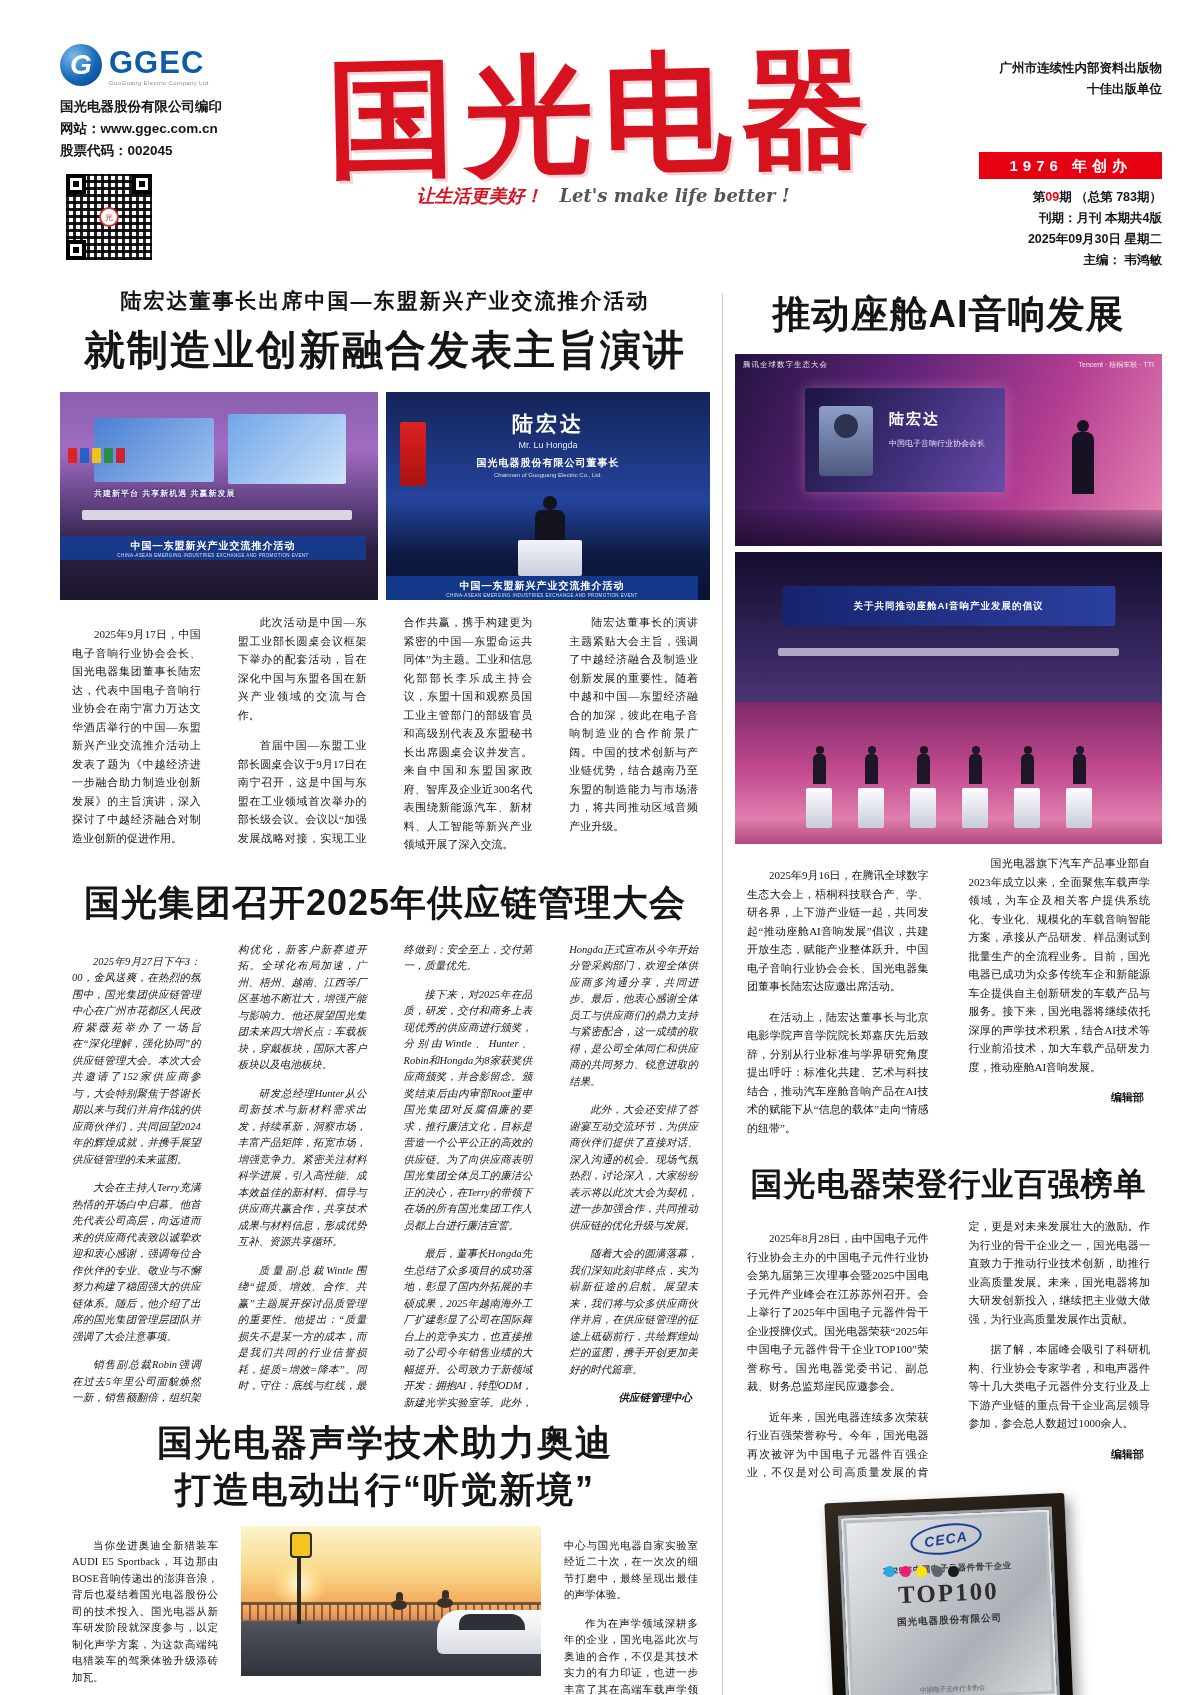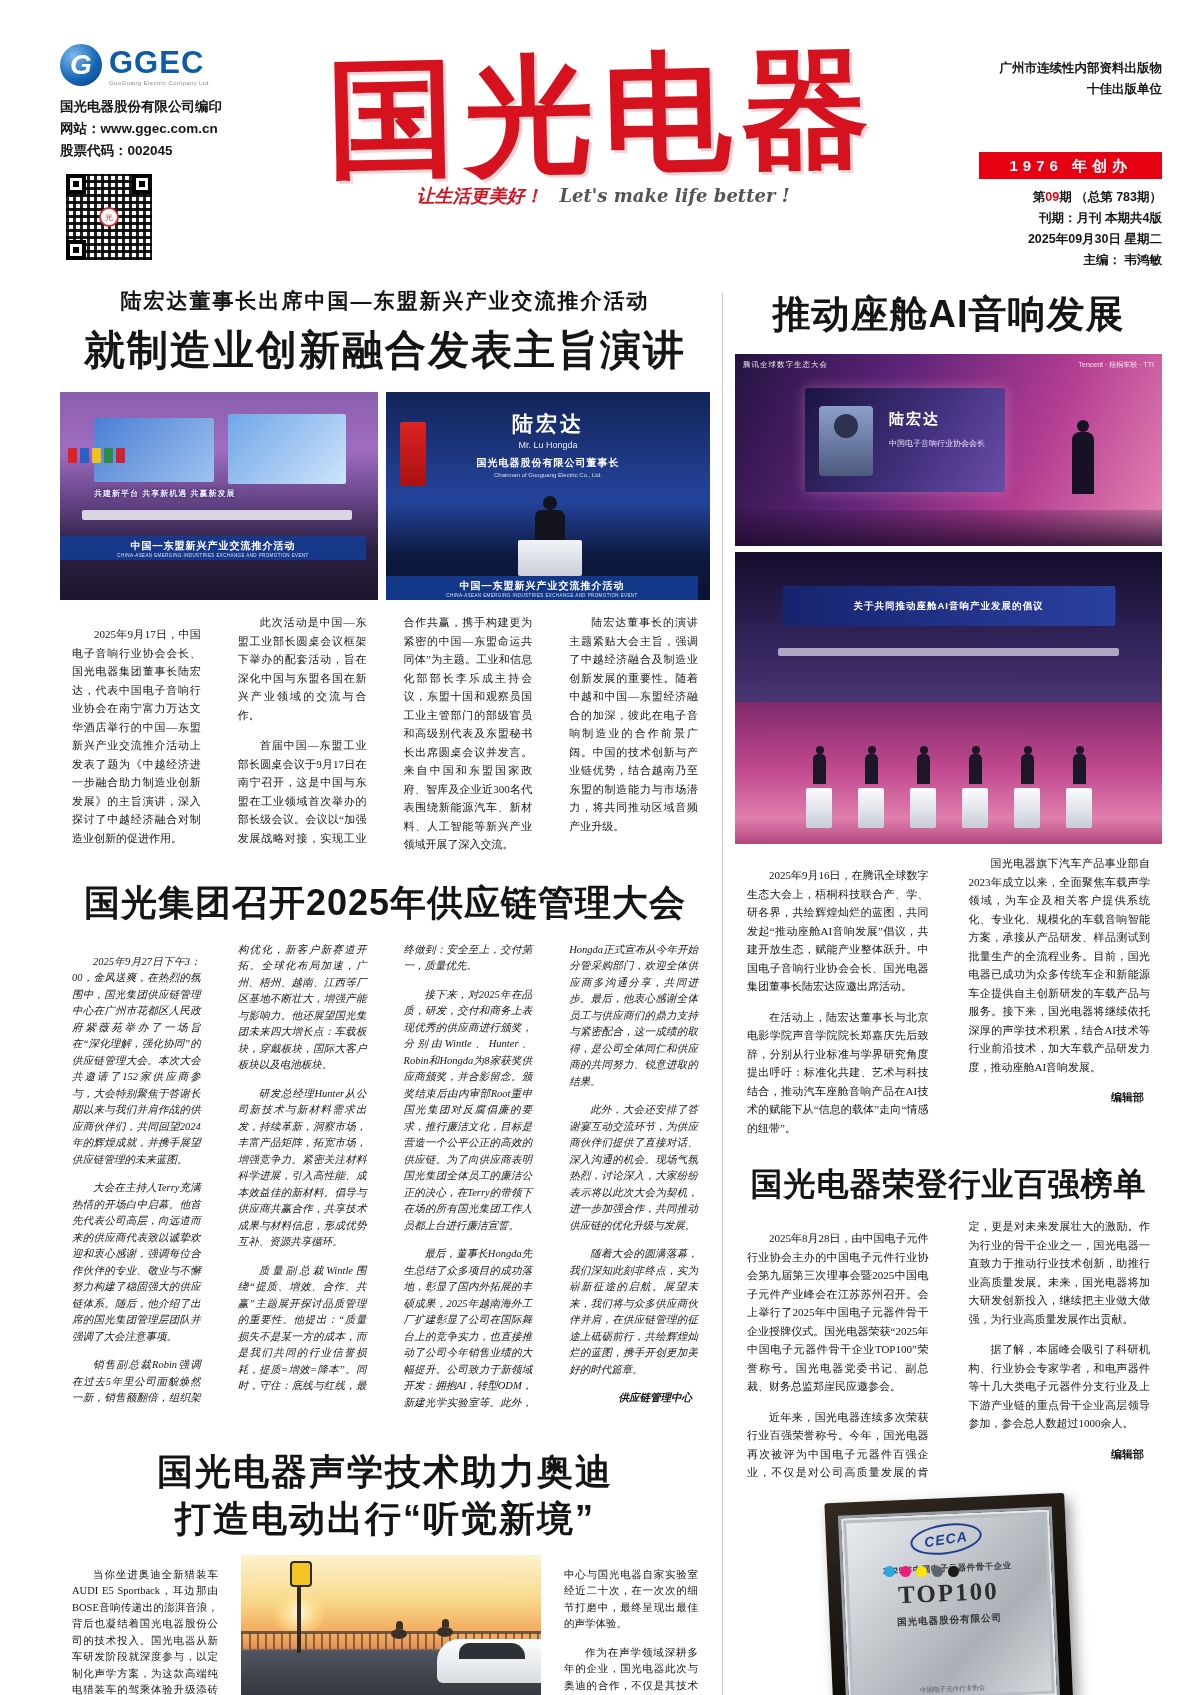--- a/index.html
+++ b/index.html
@@ -41,21 +41,21 @@
   .issue-num{color:#e60012;}
   
   .content{display:flex;padding:16px 38px 0 60px;align-items:stretch;}
   .main-col{width:650px;flex:0 0 auto;}
   .vdiv{width:1px;background:#c9c9c9;margin:6px 12px 0 12px;}
   .side-col{flex:1;min-width:0;}
   
   .kicker{text-align:center;font-size:21px;font-weight:600;letter-spacing:2px;}
   .headline-xl{text-align:center;font-size:41px;font-weight:900;letter-spacing:2px;margin:8px 0 14px;}
   .headline-xxl{text-align:center;font-size:36px;font-weight:900;letter-spacing:1px;margin:24px 0 14px;}
-  .headline-lg{text-align:center;font-size:36px;font-weight:900;letter-spacing:2px;line-height:1.3;margin:38px 0 10px;}
+  .headline-lg{text-align:center;font-size:36px;font-weight:900;letter-spacing:2px;line-height:1.3;margin:9px 0 10px;}
   .side-headline{text-align:center;font-size:38px;font-weight:900;letter-spacing:1px;margin:2px 0 14px;}
   .top100-headline{text-align:center;font-size:32px;font-weight:900;letter-spacing:1px;margin:26px 0 10px;}
   
   .bodytext{font-family:"Liberation Serif",serif;text-align:justify;}
   .bodytext p{margin:12px;text-indent:2em;text-align:justify;}
   .lead-body{column-count:4;column-gap:13px;margin-top:13px;font-size:11px;line-height:18.5px;}
   .supply-body{column-count:4;column-gap:13px;font-size:10.5px;line-height:16.5px;font-style:italic;}
   .side-body{column-count:2;column-gap:16px;font-size:11px;line-height:18.5px;margin-top:10px;}
   .audi-text{font-size:10.5px;line-height:16.5px;}
   .byline{text-align:right !important;font-weight:700;text-indent:0 !important;padding-right:6px;margin-top:2px !important;}
@@ -327,21 +327,21 @@
               <div class="podium"></div>
               <div class="podium"></div>
               <div class="podium"></div>
               <div class="podium"></div>
               <div class="podium"></div>
             </div>
           </div>
         </div>
 
         <div class="bodytext side-body">
-          <p>2025年9月16日，在腾讯全球数字生态大会上，梧桐科技联合产、学、研各界，共绘辉煌灿烂的蓝图，共同发起“推动座舱AI音响发展”倡议，共建开放生态，赋能产业整体跃升。中国电子音响行业协会会长、国光电器集团董事长陆宏达应邀出席活动。</p>
+          <p>2025年9月16日，在腾讯全球数字生态大会上，梧桐科技联合产、学、研各界，上下游产业链一起，共同发起“推动座舱AI音响发展”倡议，共建开放生态，赋能产业整体跃升。中国电子音响行业协会会长、国光电器集团董事长陆宏达应邀出席活动。</p>
           <p>在活动上，陆宏达董事长与北京电影学院声音学院院长郑嘉庆先后致辞，分别从行业标准与学界研究角度提出呼吁：标准化共建、艺术与科技结合，推动汽车座舱音响产品在AI技术的赋能下从“信息的载体”走向“情感的纽带”。</p>
           <p>国光电器旗下汽车产品事业部自2023年成立以来，全面聚焦车载声学领域，为车企及相关客户提供系统化、专业化、规模化的车载音响智能方案，承接从产品研发、样品测试到批量生产的全流程业务。目前，国光电器已成功为众多传统车企和新能源车企提供自主创新研发的车载产品与服务。接下来，国光电器将继续依托深厚的声学技术积累，结合AI技术等行业前沿技术，加大车载产品研发力度，推动座舱AI音响发展。</p>
           <p class="byline">编辑部</p>
         </div>
       </div>
 
       <div>
         <div class="top100-headline">国光电器荣登行业百强榜单</div>
         <div class="bodytext side-body">
           <p>2025年8月28日，由中国电子元件行业协会主办的中国电子元件行业协会第九届第三次理事会暨2025中国电子元件产业峰会在江苏苏州召开。会上举行了2025年中国电子元器件骨干企业授牌仪式。国光电器荣获“2025年中国电子元器件骨干企业TOP100”荣誉称号。国光电器党委书记、副总裁、财务总监郑崖民应邀参会。</p>

